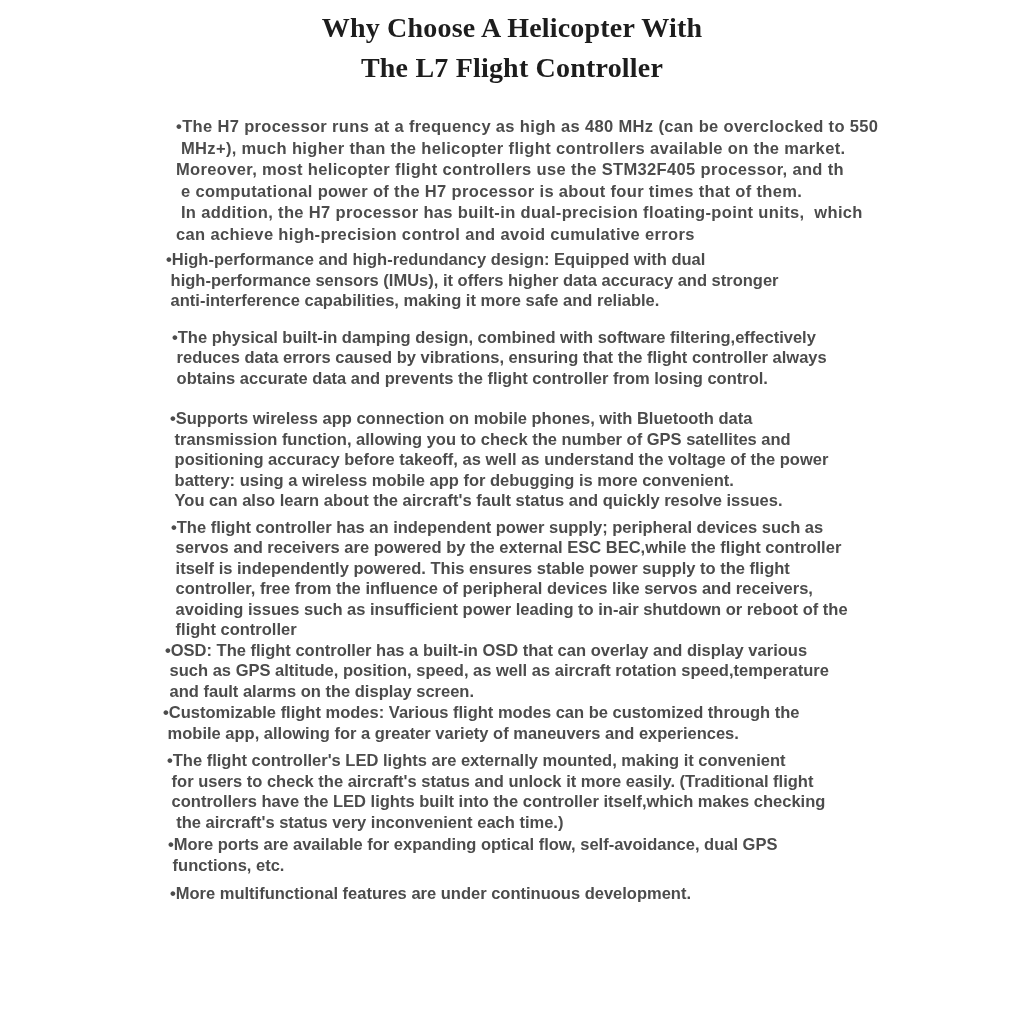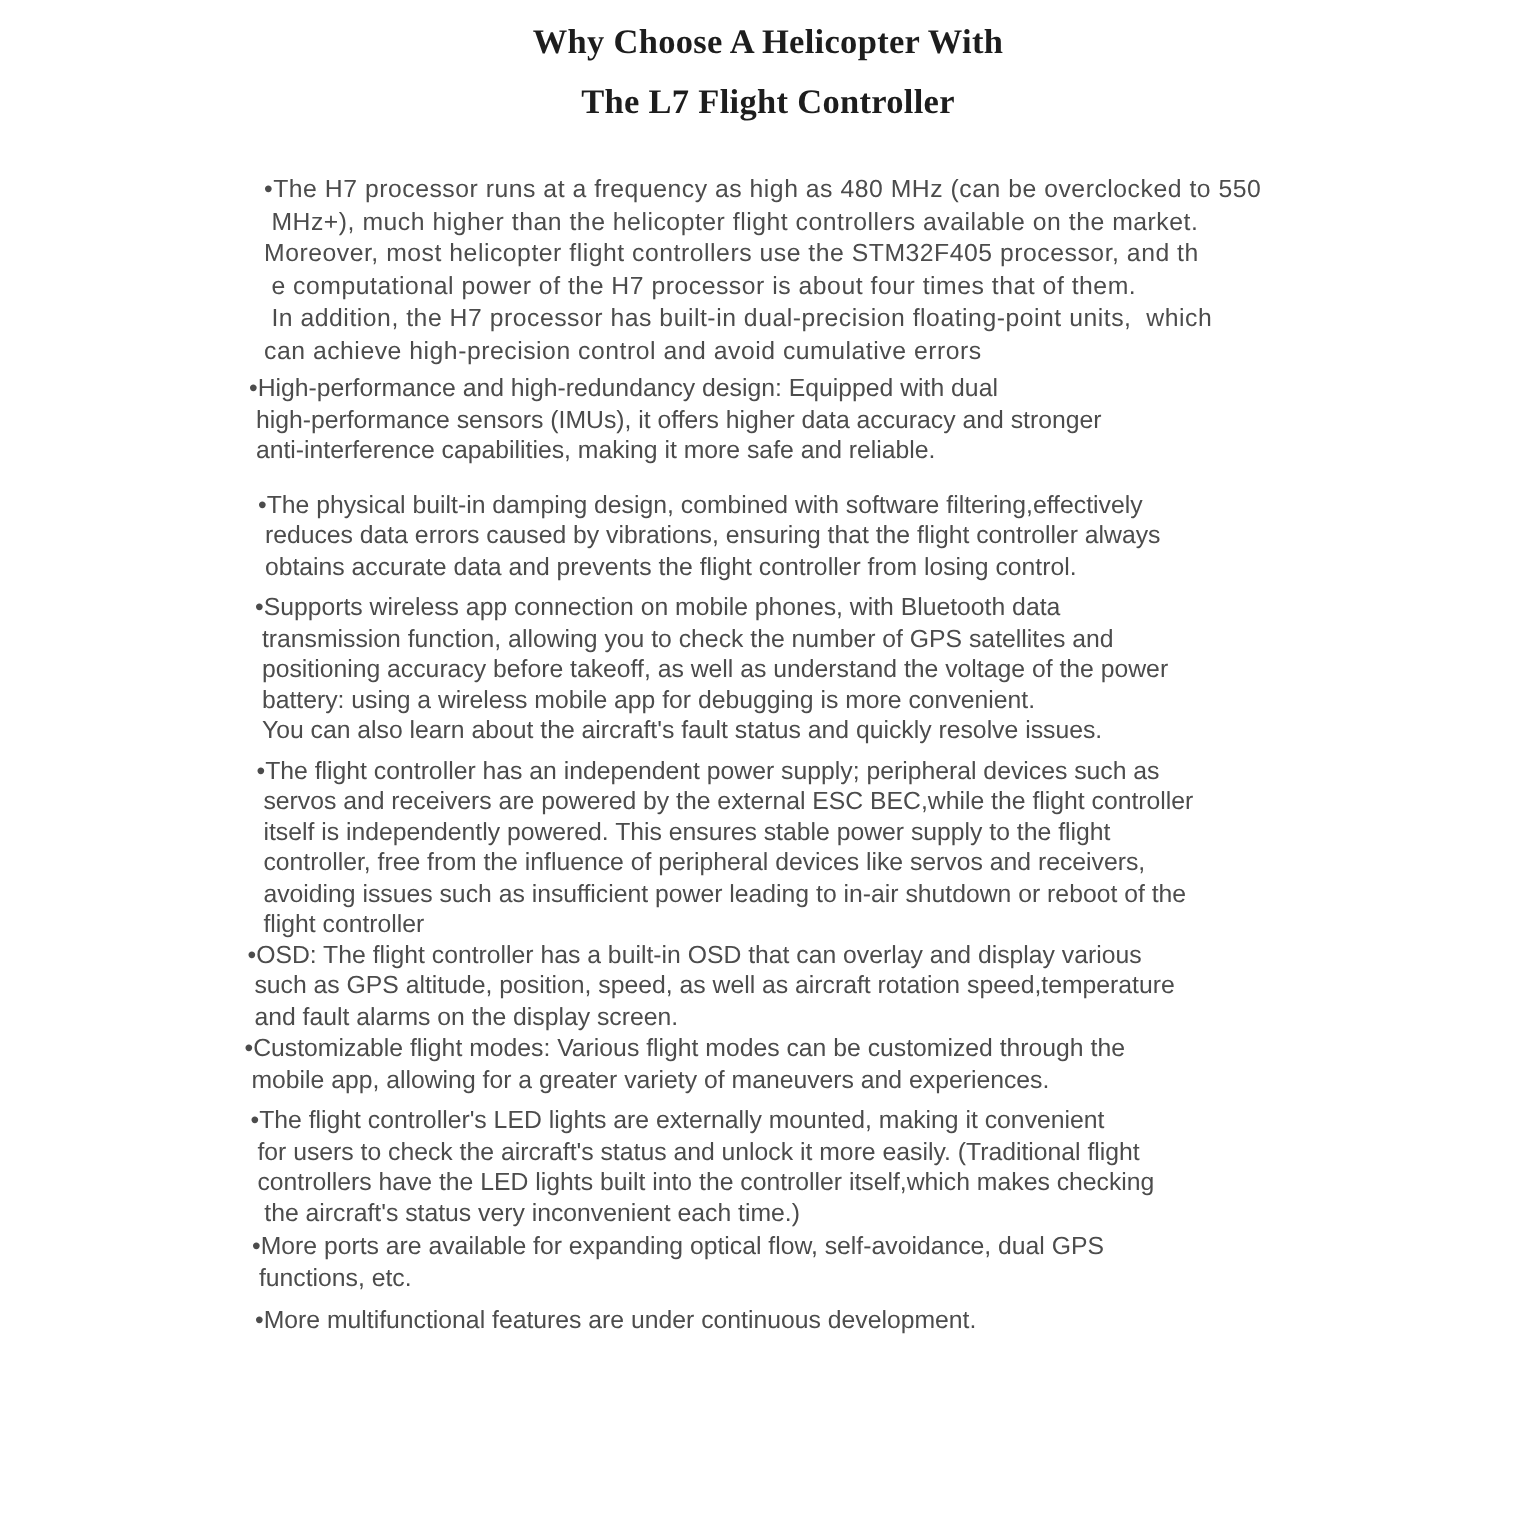--- a/index.html
+++ b/index.html
@@ -14,46 +14,47 @@
     width: 1024px;
     height: 1024px;
     background: #ffffff;
     box-sizing: border-box;
     padding-top: 8px;
   }
   .title {
     margin: 0;
     font-family: "Liberation Serif", serif;
     font-weight: bold;
-    font-size: 23px;
+    font-size: 28px;
     line-height: 40px;
     color: #1d1d1d;
     text-align: center;
     letter-spacing: 0.2px;
   }
   .title .title-line {
     display: block;
   }
   .content {
     margin-top: 28px;
     padding-left: 163px;
     padding-right: 110px;
   }
   .bullet {
     font-family: "Liberation Sans", sans-serif;
     font-size: 16.5px;
     line-height: 20.5px;
     color: #4c4c4c;
     white-space: pre-wrap;
     margin: 0;
+    font-weight: bold;
   }
   
   .bullet:nth-of-type(1)  { margin-bottom: 4px; line-height: 21.5px; letter-spacing: 0.35px; padding-left: 13px; }
   .bullet:nth-of-type(2)  { margin-bottom: 16px; padding-left: 3px; }
-  .bullet:nth-of-type(3)  { margin-bottom: 7px; padding-left: 9px; }
+  .bullet:nth-of-type(3)  { margin-bottom: 20px; padding-left: 9px; }
   .bullet:nth-of-type(4)  { margin-bottom: 6px; padding-left: 7px; }
   .bullet:nth-of-type(5)  { margin-bottom: 0px; padding-left: 8px; }
   .bullet:nth-of-type(6)  { margin-bottom: 1px; padding-left: 2px; }
   .bullet:nth-of-type(7)  { margin-bottom: 7px; padding-left: 0px; }
   .bullet:nth-of-type(8)  { margin-bottom: 2px; padding-left: 4px; }
   .bullet:nth-of-type(9)  { margin-bottom: 8px; padding-left: 5px; }
   .bullet:nth-of-type(10) { margin-bottom: 9px; padding-left: 7px; }
   .bullet:nth-of-type(11) { margin-bottom: 7px; padding-left: 5px; }
   .bullet:nth-of-type(12) { margin-bottom: 0px; padding-left: 5px; }
 </style>

